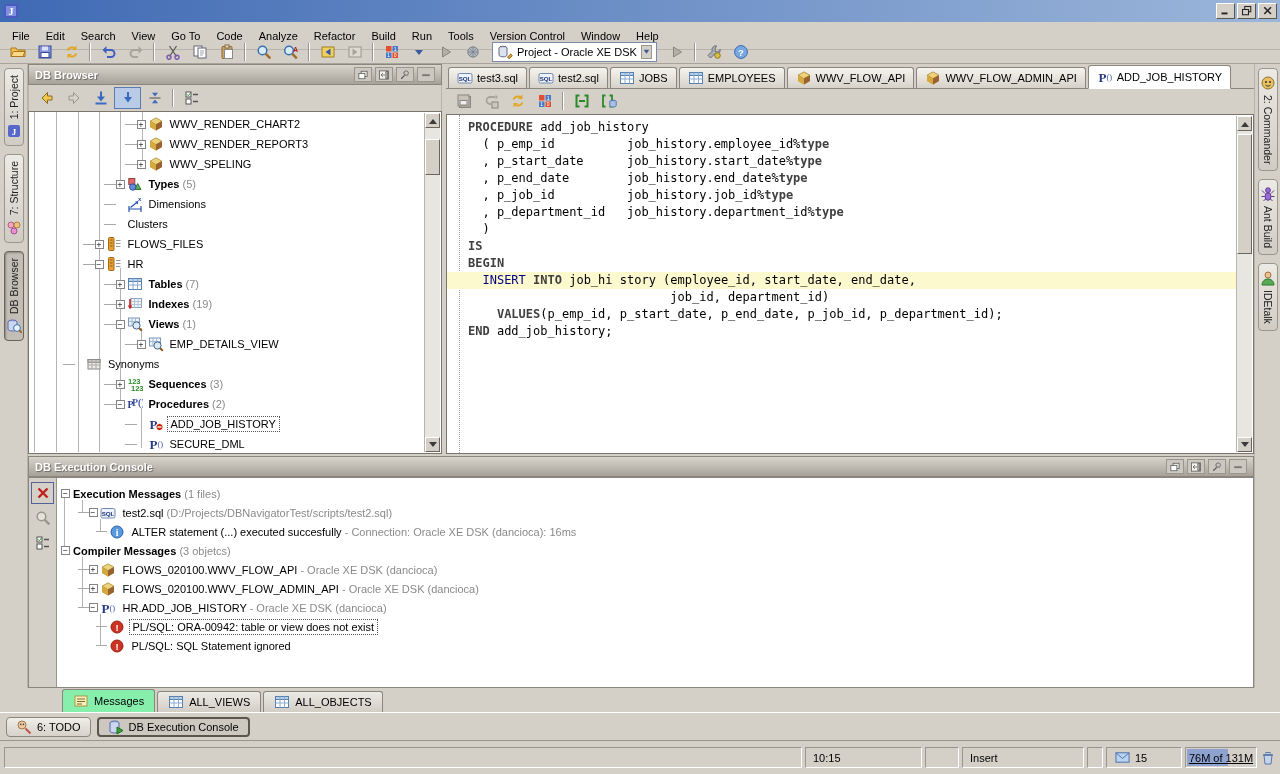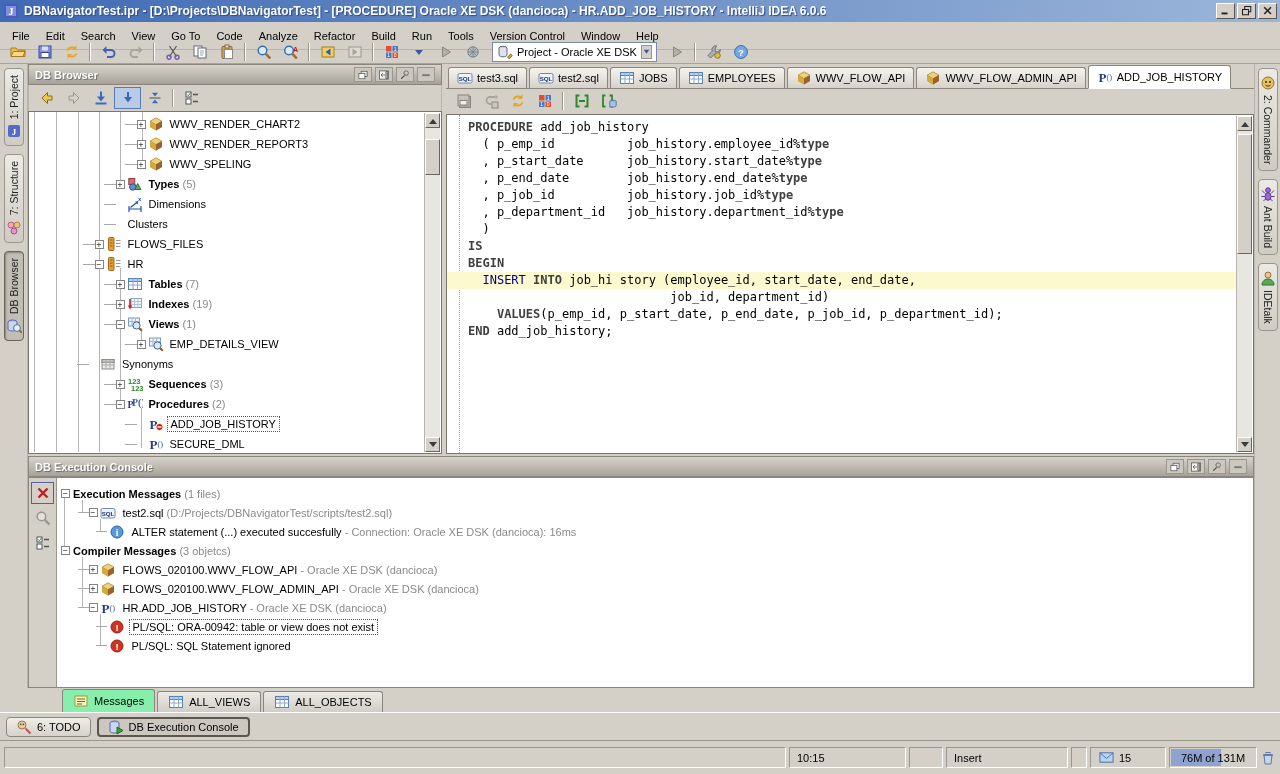--- a/index.html
+++ b/index.html
@@ -109,36 +109,35 @@
 
   
   #statusbar { position:absolute; left:0; top:740px; width:1280px; height:34px; border-top:1px solid #9a968e; display:flex; align-items:center; padding:0 4px; gap:3px; }
   .scell { height:21px; border:1px solid; border-color:#9a968e #fff #fff #9a968e; display:flex; align-items:center; padding:0 7px; background:#d4d0c8; }
   #sc-empty { flex:1; }
   #sc-time { width:117px; }
   #sc-gap1 { width:34px; }
   #sc-mode { width:122px; }
   #sc-gap2 { width:12px; }
   #sc-mail { width:76px; gap:5px; }
-  #sc-mem { width:88px; position:relative; justify-content:center; padding:0; }
+  #sc-mem { width:72px; position:relative; justify-content:center; padding:0;text-decoration:underline; }
   #memfill { position:absolute; left:1px; top:1px; bottom:1px; background:#8fa3d0; }
   #memtext { position:relative; z-index:1; }
 </style>
 </head>
 <body>
 
 <div id="titlebar">
   <span class="icn" id="app-icon">
       <svg width="16" height="16" viewBox="0 0 16 16">
         <rect x="1" y="1" width="14" height="14" rx="2" fill="#4a5ac0"></rect>
         <rect x="3" y="3" width="10" height="10" fill="#8090e0"></rect>
         <text x="8" y="12" font-size="10" font-weight="bold" fill="#fff" text-anchor="middle" font-family="serif">J</text>
       </svg>
     </span>
-  <span class="title">DBNavigatorTest.ipr - [D:\Projects\DBNavigatorTest] - [PROCEDURE] Oracle XE DSK (dancioca) - HR.ADD_JOB_HISTORY - IntelliJ IDEA 6.0.6</span>
   <div id="win-controls">
       <div class="win-btn">
         <span class="icn sm">
           <svg width="16" height="16" viewBox="0 0 16 16">
             <rect x="2" y="10" width="8" height="2.5" fill="#222"></rect>
           </svg>
         </span>
       </div>
       <div class="win-btn">
         <span class="icn sm">
@@ -671,21 +670,21 @@
           <span class="icn">
             <svg width="16" height="16" viewBox="0 0 16 16">
               <rect x="1.5" y="2" width="11" height="8" fill="#eef4fa" stroke="#7a96b8"></rect>
               <path d="M5 2v8M8.5 2v8M1.5 5.5h11" stroke="#a0b8d0"></path>
               <circle cx="9.5" cy="9.5" r="3.6" fill="#ddeaf6" stroke="#40658a"></circle>
               <path d="M12.2 12.2l2.6 2.6" stroke="#8a5a20" stroke-width="2"></path>
             </svg>
           </span>
           <span class="tree-lbl">EMP_DETAILS_VIEW</span>
         </div>
-        <div class="tree-row" style="padding-left: 48px;">
+        <div class="tree-row" style="padding-left: 34px;">
           <span class="hline"></span>
           <span class="spacer9"></span>
           <span class="icn">
             <svg width="16" height="16" viewBox="0 0 16 16">
               <rect x="2" y="3.5" width="12" height="9.5" fill="#eceae6" stroke="#8a8a8a"></rect>
               <rect x="2" y="3.5" width="12" height="2.8" fill="#c8c6c0" stroke="#8a8a8a"></rect>
               <path d="M6 3.5v9.5M10 3.5v9.5M2 9h12" stroke="#aaa"></path>
             </svg>
           </span>
           <span class="tree-lbl">Synonyms</span>

